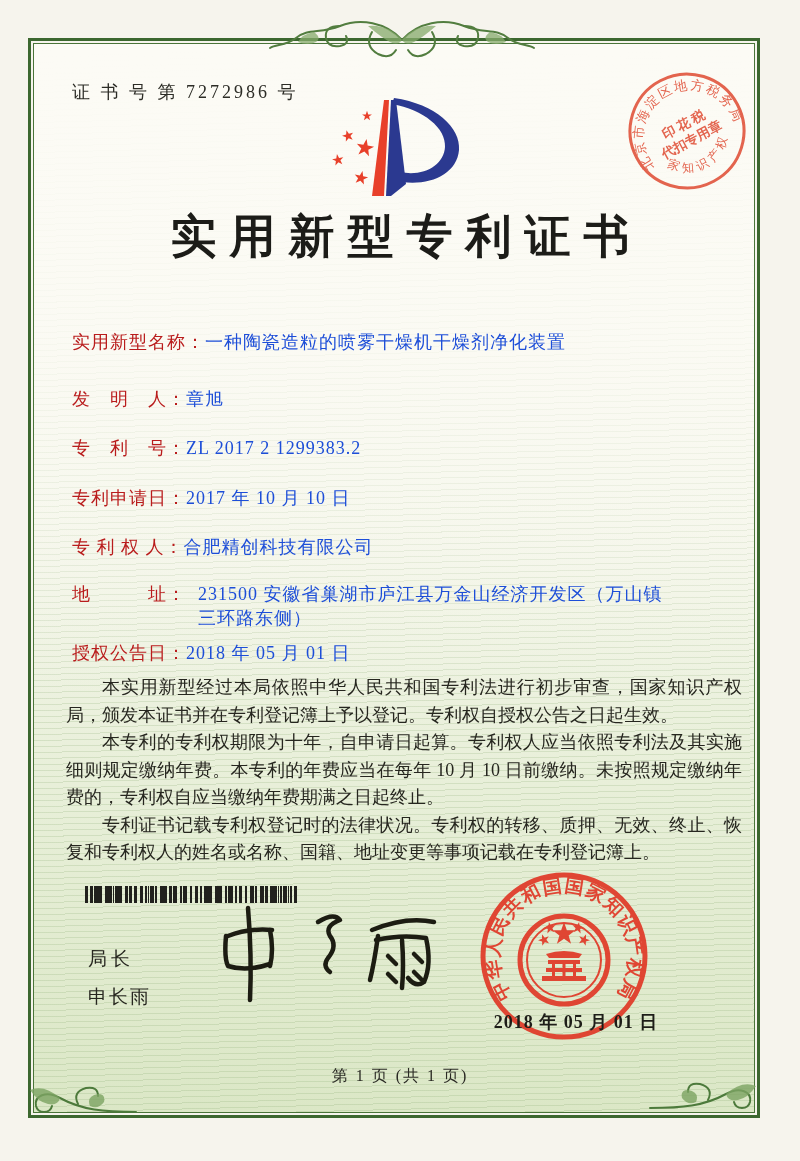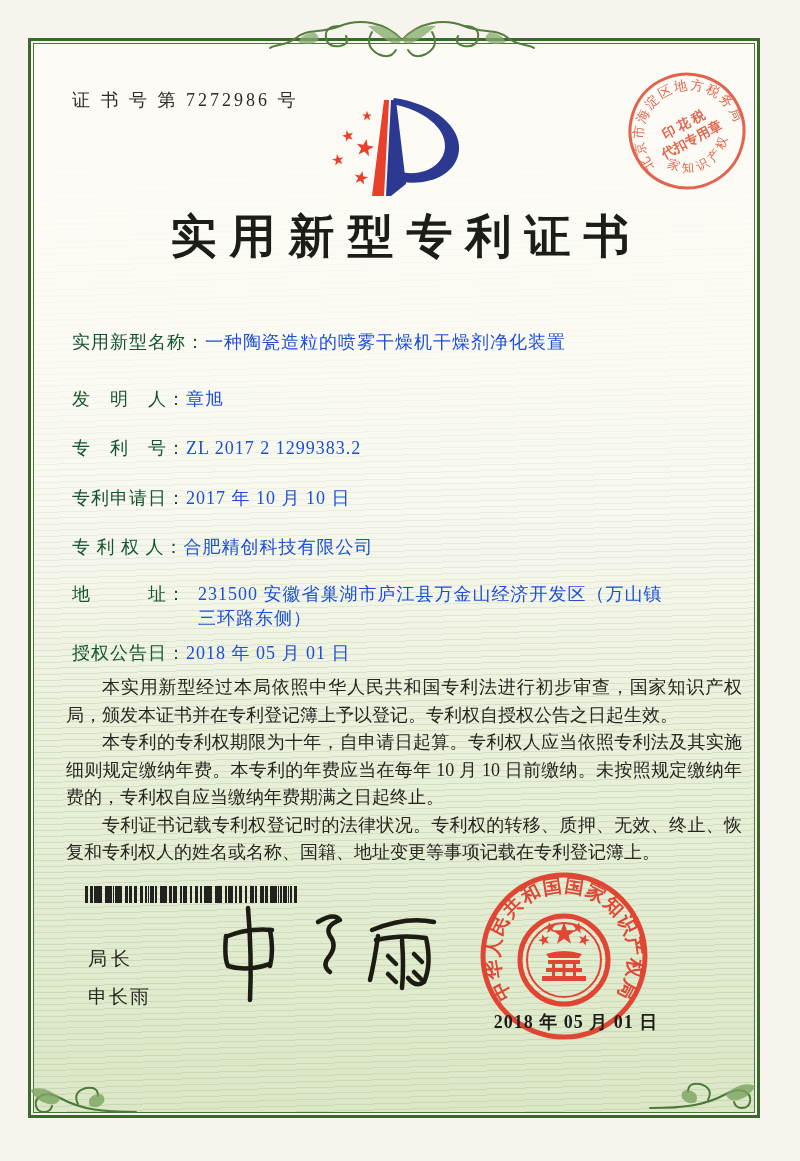--- a/index.html
+++ b/index.html
@@ -23,37 +23,37 @@
     border:1px solid #4a7539;
     background:
       linear-gradient(180deg, rgba(252,251,245,1) 0%, rgba(252,251,245,0.8) 28%, rgba(252,251,245,0) 62%),
       repeating-linear-gradient(178.5deg, rgba(122,160,98,0.20) 0 1px, rgba(0,0,0,0) 1px 6px),
       linear-gradient(180deg, #fbfaf3 0%, #f3f5e8 45%, #e6eed6 74%, #dbe7c6 100%);
   }
   .flourish { position:absolute; pointer-events:none; }
 
   
   .cert-no {
-    position:absolute; left:72px; top:88px;
+    position:absolute; left:72px; top:80px;
     font-size:18px; letter-spacing:3px; color:#2c2c26;
   }
   .logo { position:absolute; left:318px; top:84px; width:180px; height:122px; }
   .tax-stamp {
     position:absolute; left:626px; top:70px; width:122px; height:122px;
     transform:rotate(-28deg); opacity:0.88;
   }
   .title {
     position:absolute; left:0; top:206px; width:100%;
     text-align:center; font-size:46px; font-weight:bold;
     letter-spacing:13px; text-indent:13px; color:#1c1c18;font-family:Liberation Serif, serif;
   }
 
   
   .field-row { position:absolute; left:72px; font-size:18px; letter-spacing:1px; white-space:nowrap; }
-  .field-row .lab { color:#14532d; }
+  .field-row .lab { color:#b91c1c; }
   .field-row .val { color:#1d4ed8; }
   .addr-val { display:inline-block; vertical-align:top; white-space:normal;margin-left:12px; }
   .row-pubno { position:absolute; left:458px; top:0; }
 
   
   .body-text {
     position:absolute; left:66px; top:674px; width:676px;
     font-size:18px; line-height:27.5px; text-align:justify; color:#26261f;
   }
   .body-text p { text-indent:2em; }
@@ -243,14 +243,15 @@
         <rect x="66" y="108" width="44" height="5"></rect>
         <rect x="76" y="96" width="3" height="12"></rect>
         <rect x="86.5" y="96" width="3" height="12"></rect>
         <rect x="97" y="96" width="3" height="12"></rect>
       </g>
     </g>
   </svg>
 
   <div class="seal-date">2018 年 05 月 01 日</div>
 
+  <div class="footer">第 1 页 (共 1 页)</div>
 
 </div>
 
 </body></html>

